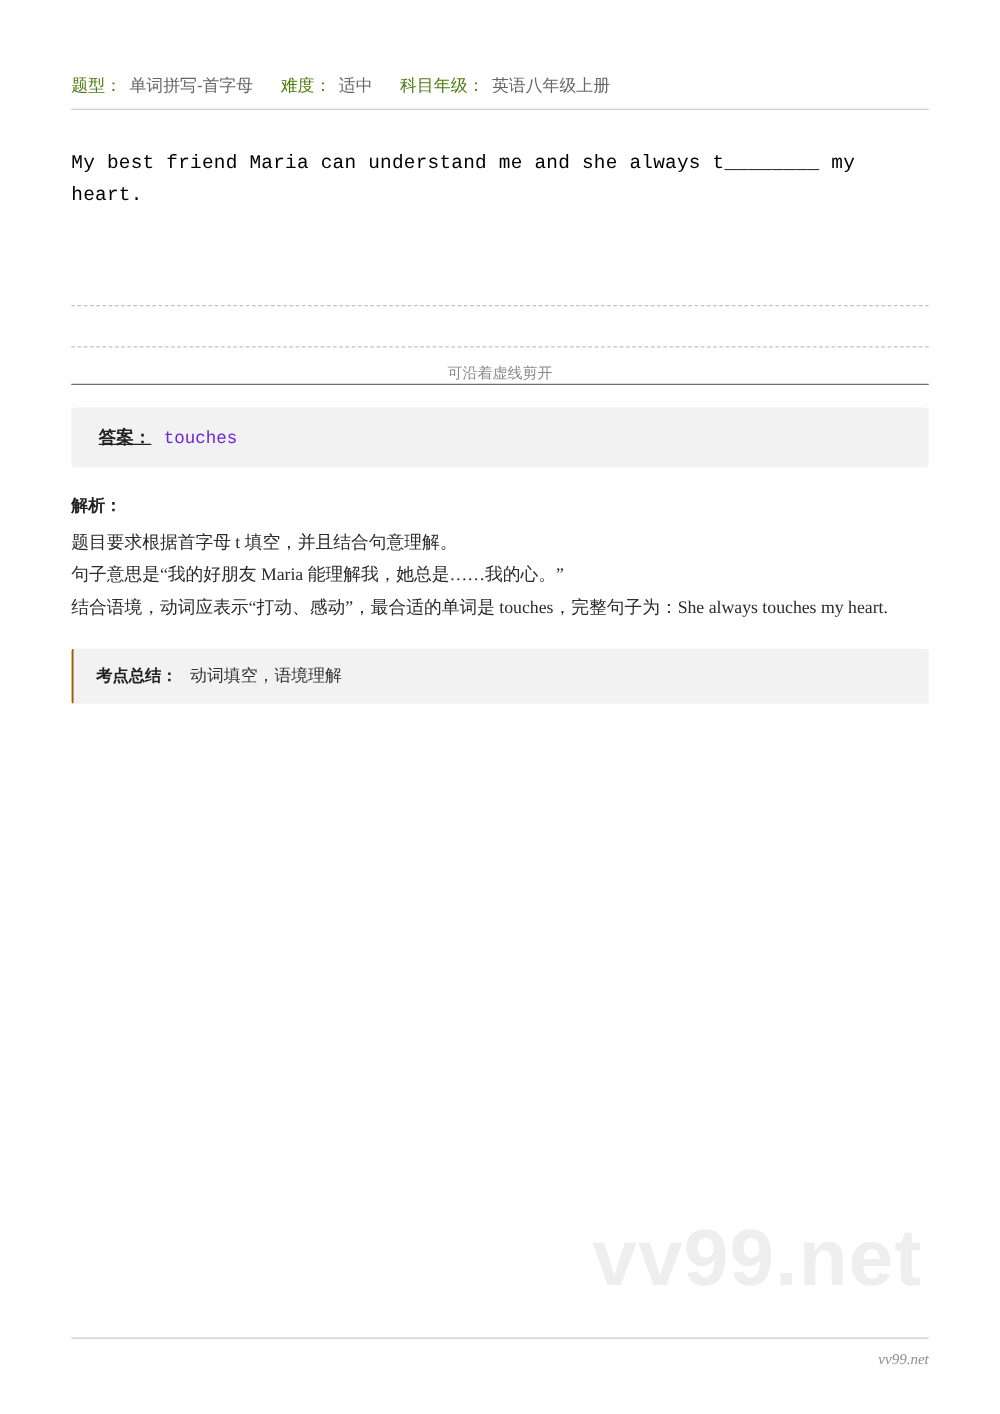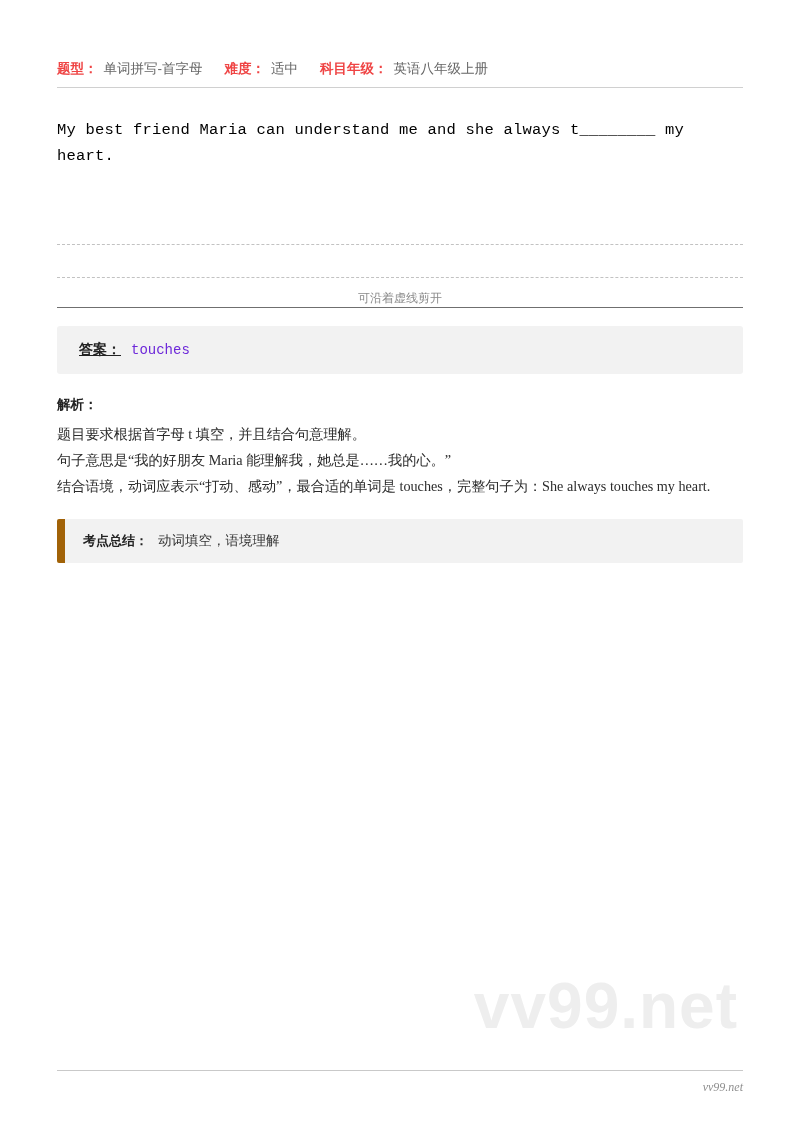--- a/index.html
+++ b/index.html
@@ -28,22 +28,22 @@
     padding-top: 60px;
     font-size: 13.5px;
     color: #555;
     display: flex;
     align-items: baseline;
     gap: 6px;
     white-space: nowrap;
     font-family: "Liberation Sans", sans-serif;
   }
   .meta-label {
-    font-weight: bold;
-    color: #ef4444;
+    font-weight: normal;
+    color: #4d7c0f;
   }
   .meta-value {
     color: #666;
   }
   .meta-gap { display: inline-block; width: 10px; }
 
   .rule {
     border-bottom: 1px solid #d0d0d0;
     margin-top: 9px;
   }
@@ -122,21 +122,21 @@
     margin-top: 7px;
     font-size: 14.2px;
     line-height: 1.85;
     color: #2b2b2b;
   }
   .explain-body p { margin: 0; }
 
   .summary-box {
     margin-top: 20px;
     background: #f2f2f2;
-    border-left: 8px solid #a16207;
+    border-left: 2px solid #a16207;
     border-radius: 2px;
     padding: 13px 18px;
     display: flex;
     align-items: baseline;
     gap: 10px;
   }
   .summary-label {
     font-family: "Liberation Sans", sans-serif;
     font-weight: bold;
     font-size: 13px;

